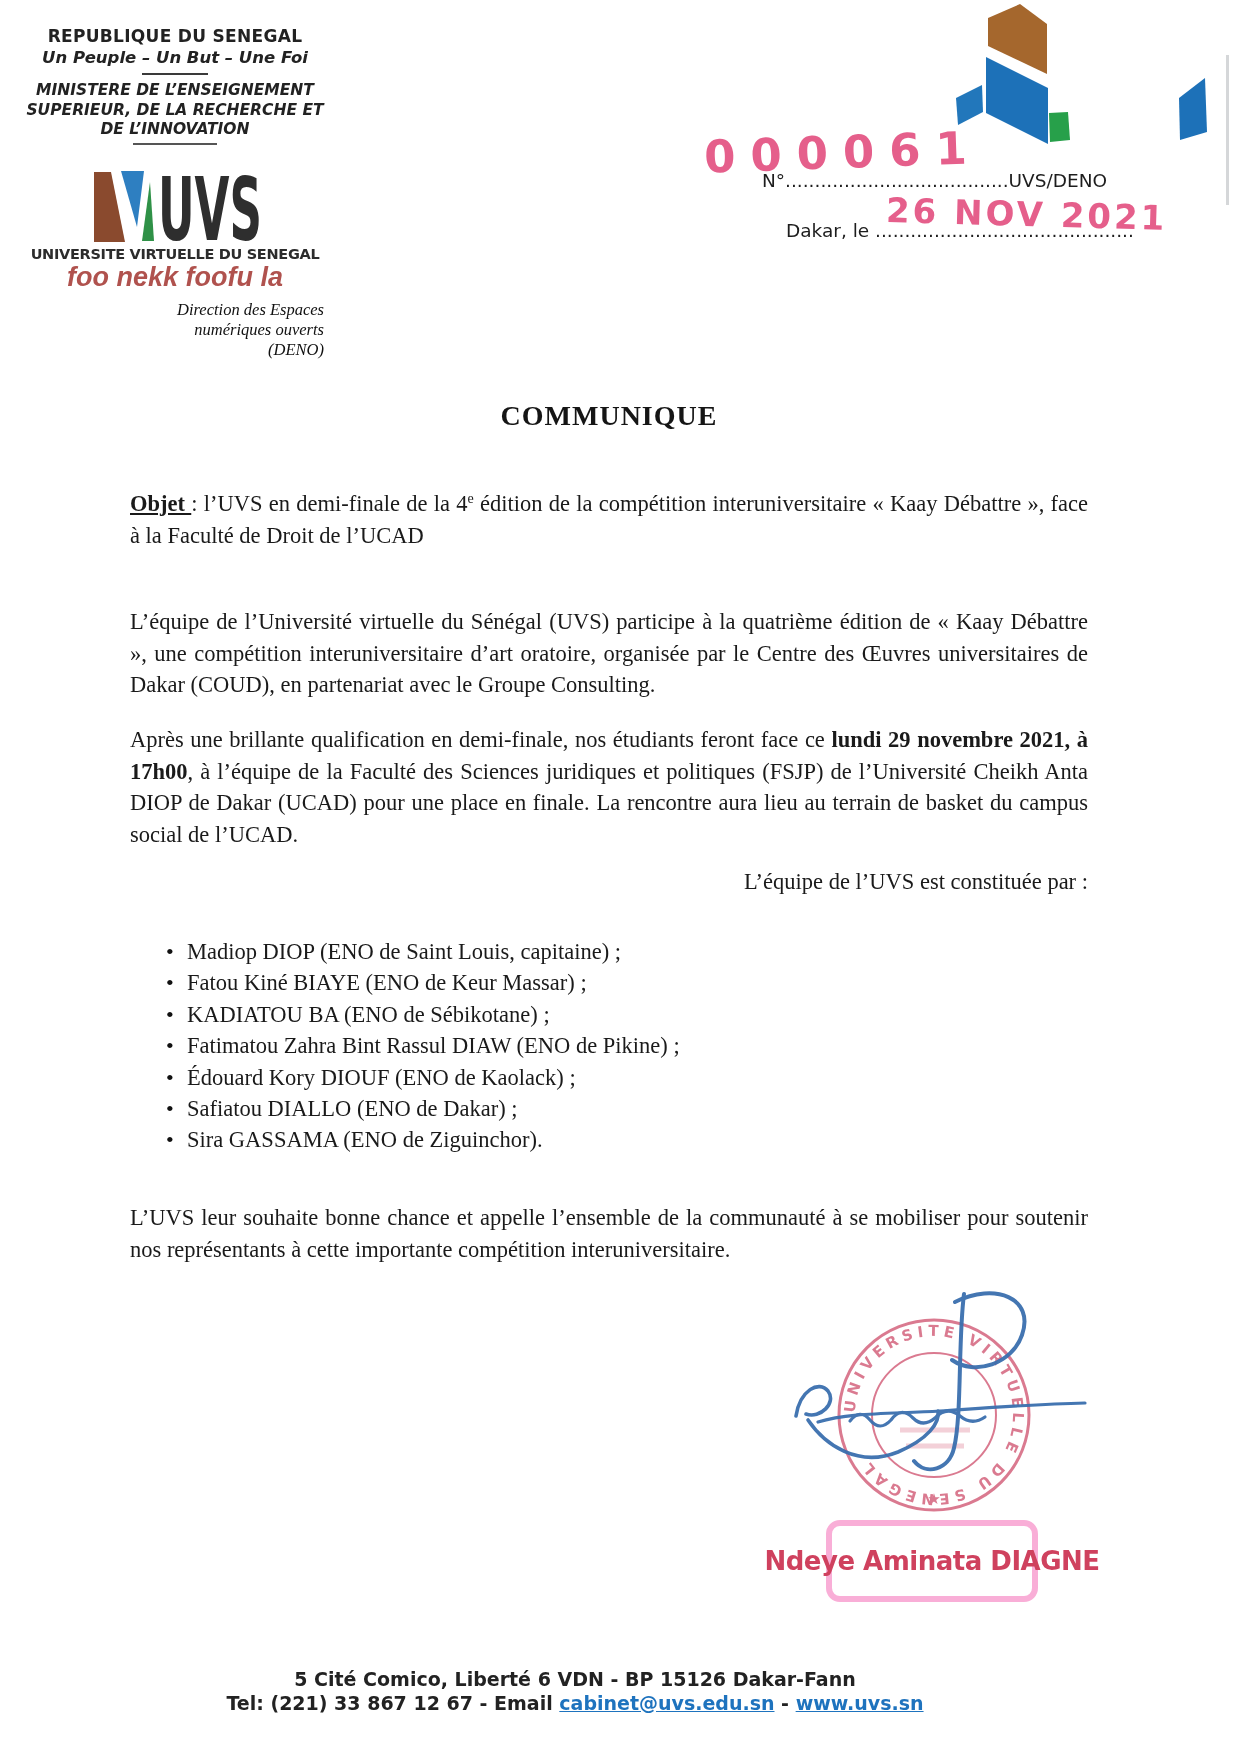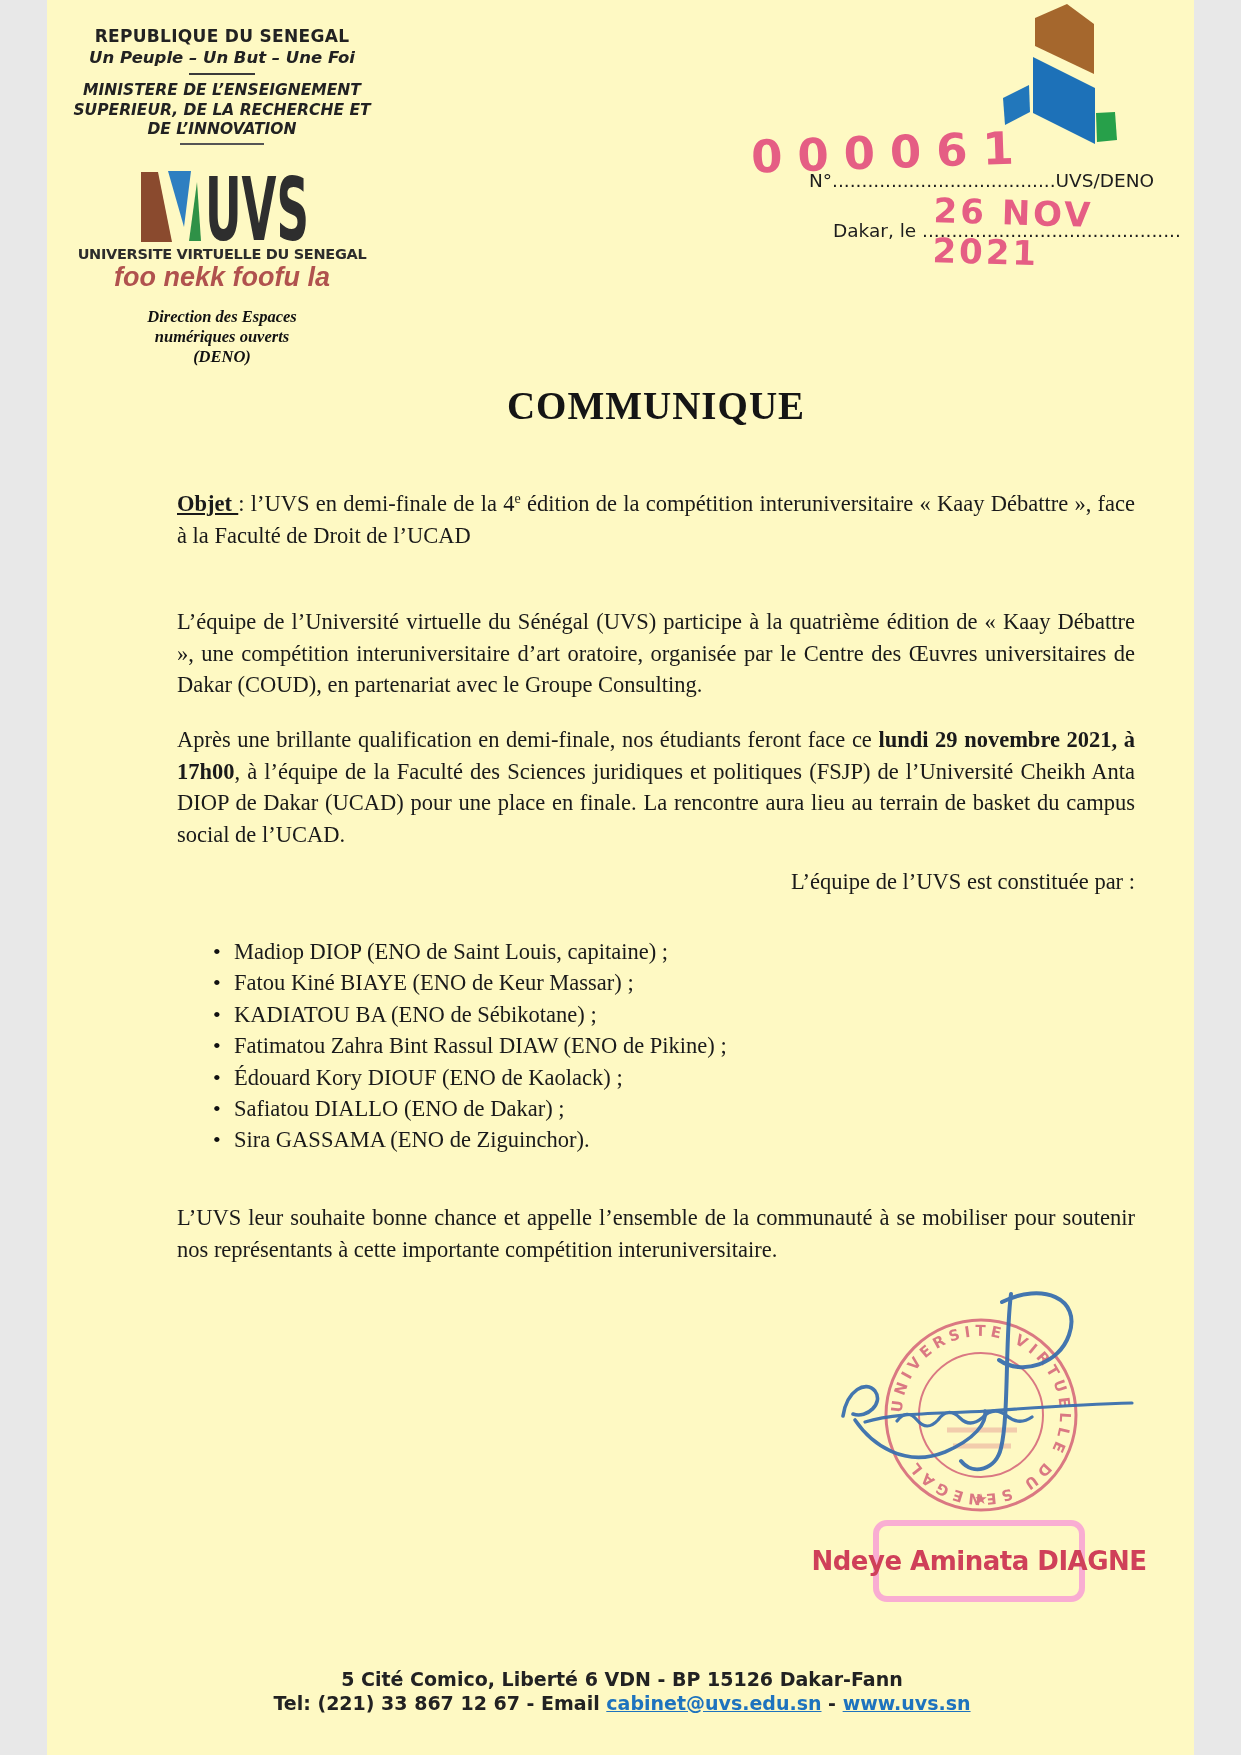--- a/index.html
+++ b/index.html
@@ -1,49 +1,49 @@
 <!DOCTYPE html>
 <html><head>
 <meta charset="utf-8">
 <style>
   html,body{margin:0;padding:0;background:#e8e8e8;}
   .page{
-    position:relative;width:1147px;height:1755px;margin:0 auto;
-    background:#fef9c3;overflow:hidden;
+    position:relative;width:1241px;height:1755px;margin:0 auto;
+    background:#ffffff;overflow:hidden;
     font-family:"Liberation Serif", serif;color:#1a1a1a;
   }
   
   .hdr{position:absolute;left:26px;top:26px;width:298px;text-align:center;
        font-family:"DejaVu Sans", sans-serif;color:#222;}
   .hdr .republic{font-size:17px;font-weight:bold;letter-spacing:.3px;}
   .hdr .motto{font-size:16.5px;font-weight:bold;font-style:italic;margin-top:2px;}
   .hdr .rule{width:66px;border-top:2.5px solid #3a3a3a;margin:6px auto 6px auto;}
   .hdr .rule2{width:84px;border-top:2px solid #555;margin:3px auto 2px auto;}
   .hdr .ministry{font-size:15.5px;font-weight:bold;font-style:italic;line-height:19.5px;}
   .logo-svg{display:block;margin:4px auto 0 auto;}
   .hdr .uvs-name{font-size:14.5px;font-weight:bold;letter-spacing:-0.3px;color:#2c2c2c;margin-top:1px;}
   .hdr .slogan{font-family:Liberation Sans, sans-serif;font-style:italic;font-weight:bold;
        font-size:27px;color:#b0524e;margin-top:0;text-align:center;}
-  .hdr .direction{font-family:"Liberation Serif", serif;font-style:italic;font-weight:bold;
-       font-size:16.5px;line-height:20px;margin-top:14px;color:#111;}
+  .hdr .direction{font-family:"Liberation Serif", serif;font-style:italic;font-weight:normal;
+       font-size:16.5px;line-height:20px;margin-top:7px;color:#111;text-align:right;}
   
   .art{position:absolute;left:940px;top:0px;}
   .scan-line{position:absolute;left:1226px;top:55px;width:3px;height:150px;background:#c3c6c9;opacity:.7;}
   
   .ref{font-family:"DejaVu Sans", sans-serif;font-size:18.5px;color:#1d1d1d;}
   .numero-line{position:absolute;left:762px;top:170px;}
   .date-line{position:absolute;left:786px;top:220px;}
   .stamp-pink{position:absolute;font-family:"DejaVu Sans", sans-serif;font-weight:bold;
       color:#e2497c;opacity:.88;}
   .number-stamp{left:704px;top:126px;font-size:45px;letter-spacing:15px;transform:rotate(-2deg);}
   .date-stamp{left:886px;top:194px;font-size:34px;letter-spacing:3px;transform:rotate(1.6deg);}
   
   .content{position:absolute;left:130px;top:0;width:958px;font-size:22.5px;line-height:31.5px;}
-  .doc-title{position:absolute;top:390px;width:100%;text-align:center;
-      font-size:39px;font-weight:bold;letter-spacing:1px;color:#151515;}
+  .doc-title{position:absolute;top:400px;width:100%;text-align:center;
+      font-size:28px;font-weight:bold;letter-spacing:1px;color:#151515;}
   .para{position:absolute;width:958px;text-align:justify;}
   .objet{top:488px;}
   .objet .lbl{font-weight:bold;text-decoration:underline;}
   .p1{top:606px;}
   .p2{top:724px;}
   .team-intro{top:866px;text-align:right;}
   .members{position:absolute;top:936px;left:0;margin:0;padding:0;list-style:none;}
   .members li{position:relative;padding-left:57px;line-height:31.4px;}
   .members li::before{content:"•";position:absolute;left:36px;top:0;font-size:22px;color:#111;}
   .closing{top:1202px;}

